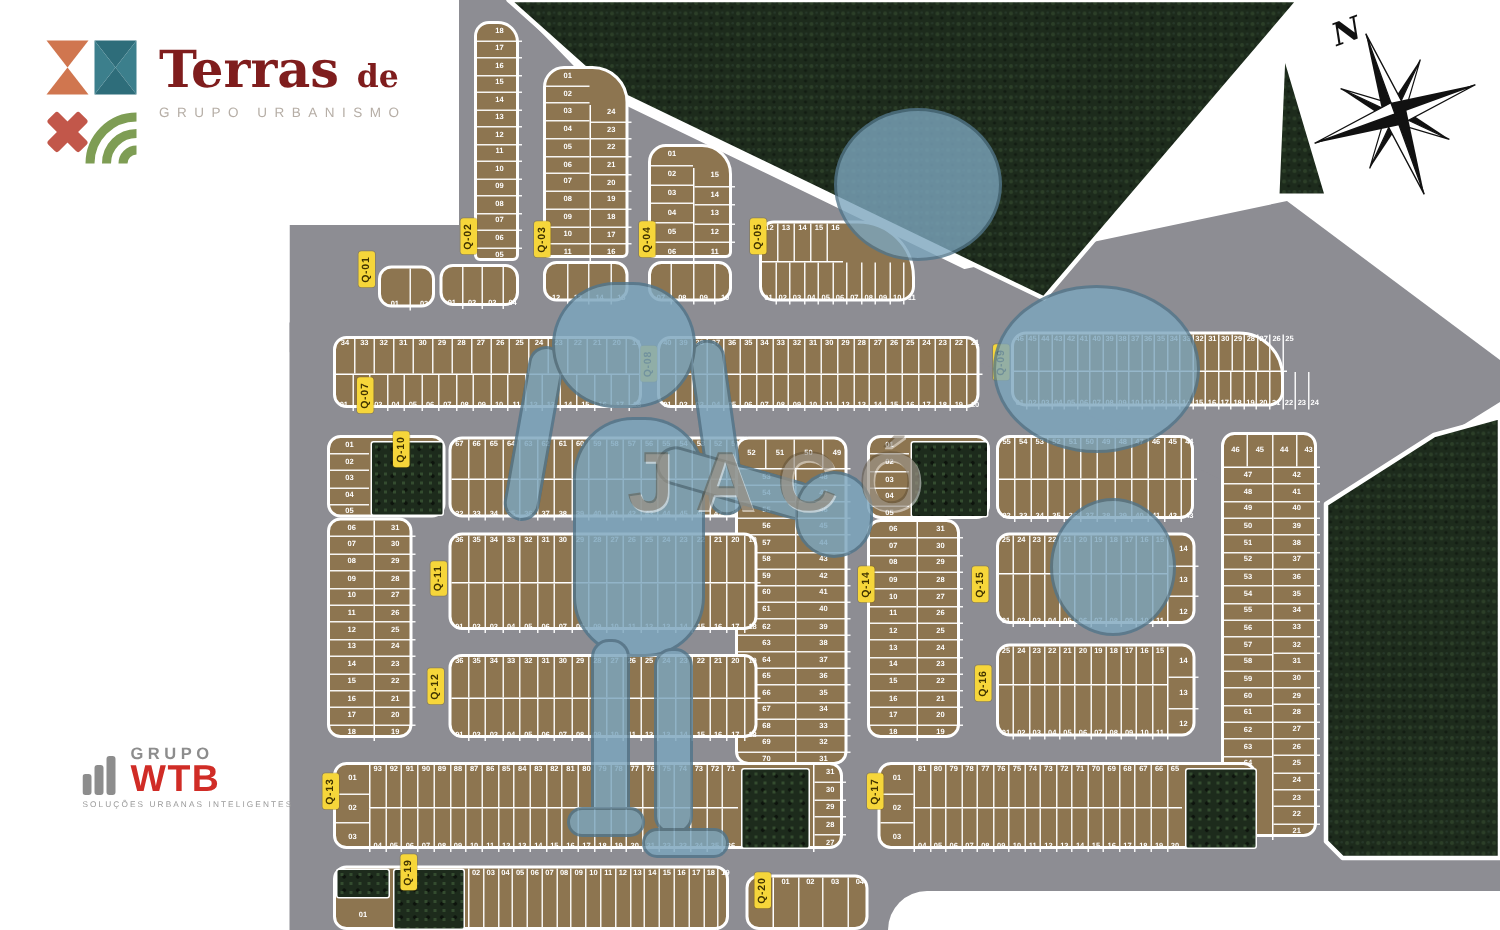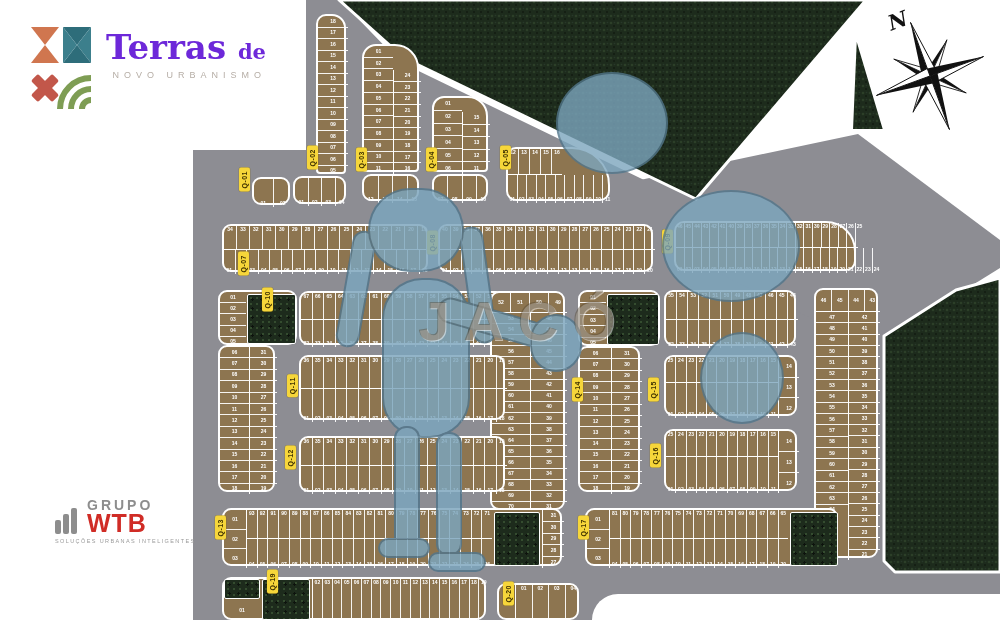--- a/index.html
+++ b/index.html
@@ -34,32 +34,32 @@
   .col .cell{flex:1;display:flex;align-items:center;justify-content:center;}
   .cell.divl{border-left:1px solid rgba(255,255,255,.92);}
   .cell.divt{border-top:1px solid rgba(255,255,255,.92);}
   .num{font-size:5px;font-weight:700;color:#ffffff;line-height:1;padding:1px;letter-spacing:0;}
   .qlabel{position:absolute;background:#f6d63a;color:#403300;font-size:7px;font-weight:700;
       padding:3px 2px;border-radius:2px;writing-mode:vertical-rl;transform:rotate(180deg);
       letter-spacing:.5px;box-shadow:0 0 0 .5px rgba(120,95,0,.35);z-index:6;}
   
   .brand{position:absolute;left:28px;top:24px;display:flex;gap:12px;z-index:6;}
   .brand-text{padding-top:6px;}
-  .t-line1{font-family:"DejaVu Serif",serif;font-weight:700;color:#6d28d9;font-size:34px;line-height:1;}
+  .t-line1{font-family:"DejaVu Serif",serif;font-weight:700;color:#7f1d1d;font-size:34px;line-height:1;}
   .t-de{font-size:21px;}
   .t-line2{font-family:"DejaVu Serif",serif;font-weight:700;color:#3b3b3b;font-size:40px;line-height:1;}
   .t-tag{font-size:9px;letter-spacing:5px;color:#b6aea6;margin-top:6px;text-align:right;}
   
   .compass{position:absolute;left:858px;top:2px;z-index:6;}
   .north{position:absolute;left:888px;top:8px;font-family:"DejaVu Serif",serif;font-style:italic;
      font-weight:700;font-size:21px;color:#111;transform:rotate(-20deg);z-index:7;}
   
   .wtb{position:absolute;left:55px;top:497px;z-index:6;width:160px;}
   .wtb-top{display:flex;align-items:flex-end;gap:6px;}
-  .wtb-grupo{font-size:14px;font-weight:700;letter-spacing:3px;color:#8d8d8d;}
+  .wtb-grupo{font-size:11px;font-weight:700;letter-spacing:3px;color:#8d8d8d;}
   .wtb-name{font-size:25px;font-weight:800;color:#d02c26;line-height:.85;letter-spacing:1px;}
   .wtb-tag{font-size:5.5px;letter-spacing:1.4px;color:#9a9a9a;margin-top:4px;}
   .eggs{position:absolute;left:60px;top:548px;display:flex;gap:7px;align-items:center;z-index:6;}
   .eggs-name{font-family:"DejaVu Serif",serif;font-style:italic;font-weight:700;font-size:25px;
      color:#c3262b;line-height:1;}
   .eggs-reg{font-size:8px;vertical-align:super;}
   .eggs-tag{font-size:5px;color:#c3262b;margin-top:2px;}
   
   .wm{position:absolute;z-index:9;pointer-events:none;}
   .wm-part{position:absolute;background:#7ca6be;border:2px solid rgba(47,79,97,.55);box-sizing:border-box;}
@@ -2205,21 +2205,21 @@
       <path d="M35,3 L35,39 L49,21 Z" fill="#3c7f8c"></path>
       <rect x="2" y="59" width="30" height="10" rx="2" fill="#c2574a" transform="rotate(45 17 64)"></rect>
       <rect x="2" y="59" width="30" height="10" rx="2" fill="#c2574a" transform="rotate(-45 17 64)"></rect>
       <path d="M63,54 A31,31 0 0 0 32,85" fill="none" stroke="#7e9d54" stroke-width="6"></path>
       <path d="M63,65 A20,20 0 0 0 43,85" fill="none" stroke="#7e9d54" stroke-width="6"></path>
       <path d="M63,76 A9,9 0 0 0 54,85" fill="none" stroke="#7e9d54" stroke-width="6"></path>
     </svg>
     <div class="brand-text">
       <div class="t-line1"><span>Terras</span>
         <span class="t-de">de</span></div>
-      <div class="t-tag">NOVO URBANISMO</div>
+      <div class="t-tag">GRUPO URBANISMO</div>
     </div>
   </div>
 
   <div class="north">N</div>
   <svg class="compass" width="140" height="140" viewBox="0 0 140 140">
     <g transform="translate(72,74) rotate(-20)">
       <g>
           <path d="M0,-40 L-6,0 L0,0 Z" fill="#111" transform="rotate(45)"></path>
           <path d="M0,-40 L6,0 L0,0 Z" fill="#fff" stroke="#111" stroke-width="0.8" transform="rotate(45)"></path>
         </g>

